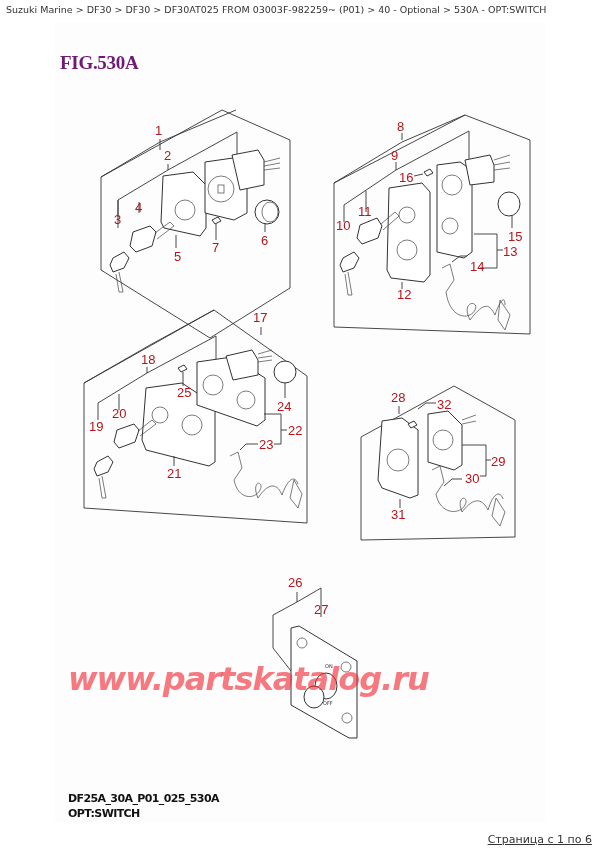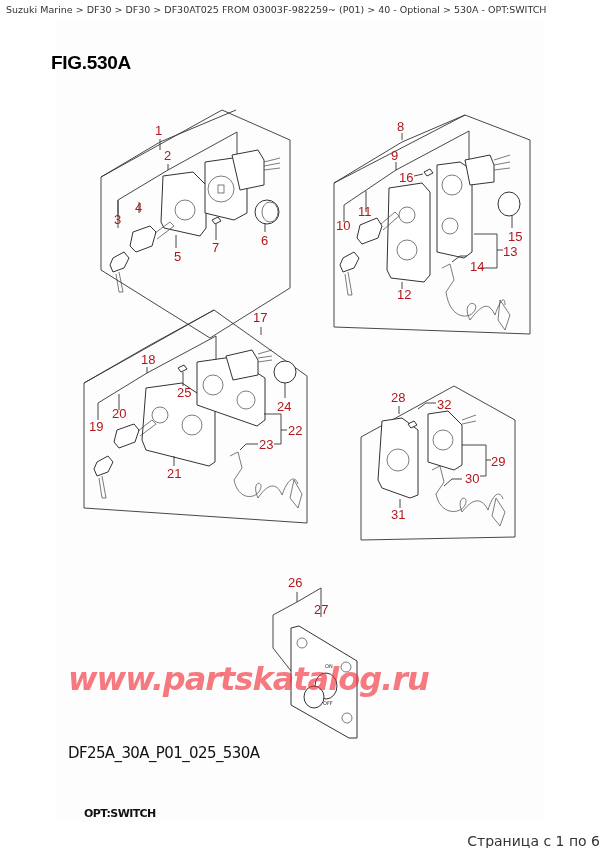--- a/index.html
+++ b/index.html
@@ -3,36 +3,36 @@
   <meta charset="utf-8">
   <style>
     html, body { margin: 0; padding: 0; background: #ffffff; }
     body { width: 600px; height: 848px; position: relative; overflow: hidden;
            font-family: "Liberation Sans", sans-serif; color: #222; }
     .breadcrumb { position: absolute; left: 6px; top: 4px; font-size: 9.5px; color: #333;
                   font-family: "DejaVu Sans", sans-serif; white-space: nowrap; }
     .breadcrumb span.item { cursor: pointer; }
     .breadcrumb span.sep { margin: 0 3px; }
     .sheet { position: absolute; left: 55px; top: 22px; width: 490px; height: 800px; background: #fdfdfd; }
-    .fig-title { position: absolute; left: 51px; top: 52px; font-size: 19px; font-weight: bold;
-                 font-family: Liberation Sans, sans-serif; letter-spacing: -0.3px; color: #000000; }
+    .fig-title { position: absolute; left: 60px; top: 52px; font-size: 19px; font-weight: bold;
+                 font-family: Liberation Serif, serif; letter-spacing: -0.3px; color: #701a75; }
     .diagram { position: absolute; left: 0; top: 0; width: 600px; height: 848px; }
     .callout { font-family: "Liberation Sans", sans-serif; font-size: 13px; fill: #b3161c; }
     .ln { stroke: #333; stroke-width: 0.9; fill: none; }
     .part { stroke: #333; stroke-width: 1; fill: #fff; }
     .part-thin { stroke: #444; stroke-width: 0.7; fill: none; }
     .watermark { position: absolute; left: 68px; top: 660px; font-size: 32px; font-weight: bold;
                  font-style: italic; color: rgba(240,40,50,0.62); font-family: "DejaVu Sans", sans-serif;
                  letter-spacing: -1px; white-space: nowrap; pointer-events: none; }
-    .code { position: absolute; left: 68px; top: 744px; font-size: 15px; font-weight: normal;
+    .code { position: absolute; left: 68px; top: 792px; font-size: 11px; font-weight: bold;
             font-family: "DejaVu Sans", sans-serif; letter-spacing: -0.6px; color: #111; }
     .subtitle { position: absolute; left: 68px; top: 807px; font-size: 11px; font-weight: bold;
-                font-family: "DejaVu Sans", sans-serif; letter-spacing: -0.6px; color: #111; margin-left: 16px; }
-    .pager { position: absolute; right: 0; top: 833px; font-size: 14px; color: #333;
-             font-family: "DejaVu Sans", sans-serif; }
+                font-family: "DejaVu Sans", sans-serif; letter-spacing: -0.6px; color: #111; }
+    .pager { position: absolute; right: 8px; top: 833px; font-size: 11px; color: #333;
+             font-family: "DejaVu Sans", sans-serif; text-decoration: underline; }
   </style>
 </head>
 <body>
 
 <div class="breadcrumb">
   <span class="item">Suzuki Marine</span><span class="sep">&gt;</span><span class="item">DF30</span><span class="sep">&gt;</span><span class="item">DF30</span><span class="sep">&gt;</span><span class="item">DF30AT025 FROM 03003F-982259~ (P01)</span><span class="sep">&gt;</span><span class="item">40 - Optional</span><span class="sep">&gt;</span><span class="item">530A - OPT:SWITCH</span>
 </div>
 
 <div class="sheet"></div>
 <div class="fig-title">FIG.530A</div>

